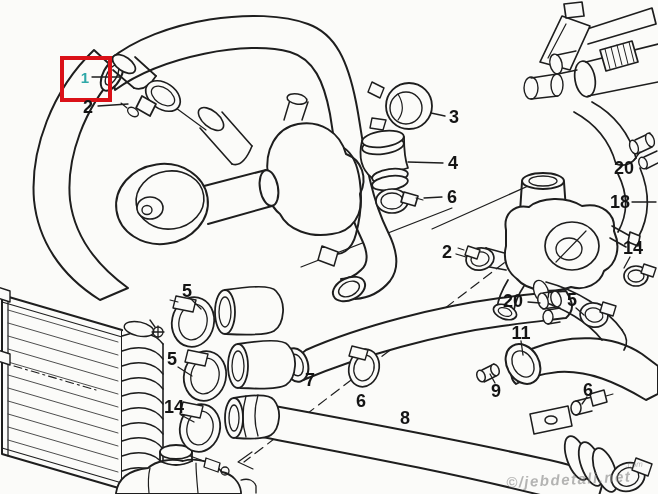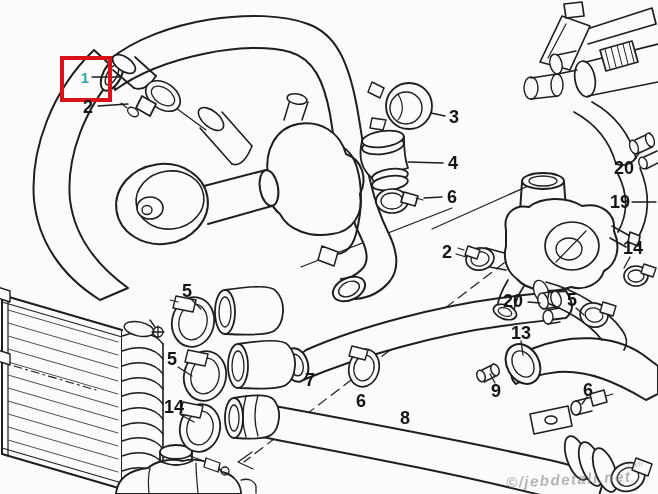--- a/index.html
+++ b/index.html
@@ -344,25 +344,25 @@
 
 <div class="highlight-box"></div>
 
 <div class="callout part1" style="left:85px;top:77px">1</div>
 <div class="callout" style="left:88px;top:107px">2</div>
 <div class="callout" style="left:454px;top:117px">3</div>
 <div class="callout" style="left:453px;top:163px">4</div>
 <div class="callout" style="left:452px;top:197px">6</div>
 <div class="callout" style="left:447px;top:252px">2</div>
 <div class="callout" style="left:624px;top:168px">20</div>
-<div class="callout" style="left:620px;top:202px">19</div>
+<div class="callout" style="left:620px;top:202px">18</div>
 <div class="callout" style="left:633px;top:248px">14</div>
 <div class="callout" style="left:513px;top:301px">20</div>
 <div class="callout" style="left:572px;top:300px">5</div>
-<div class="callout" style="left:521px;top:333px">13</div>
+<div class="callout" style="left:521px;top:333px">11</div>
 <div class="callout" style="left:187px;top:291px">5</div>
 <div class="callout" style="left:172px;top:359px">5</div>
 <div class="callout" style="left:174px;top:407px">14</div>
 <div class="callout" style="left:310px;top:380px">7</div>
 <div class="callout" style="left:361px;top:401px">6</div>
 <div class="callout" style="left:496px;top:391px">9</div>
 <div class="callout" style="left:588px;top:390px">6</div>
 <div class="callout" style="left:405px;top:418px">8</div>
 
 </div>

